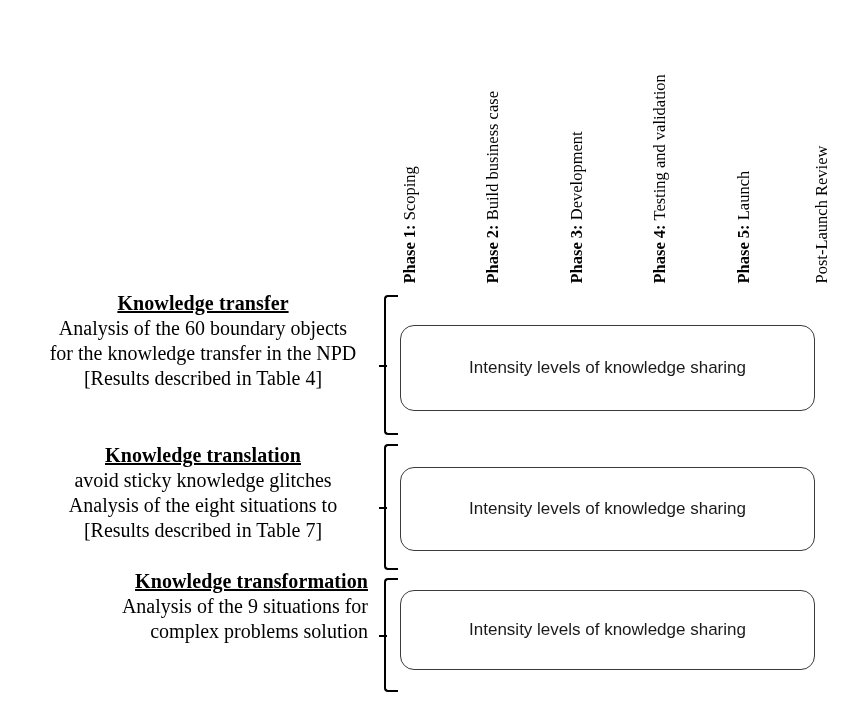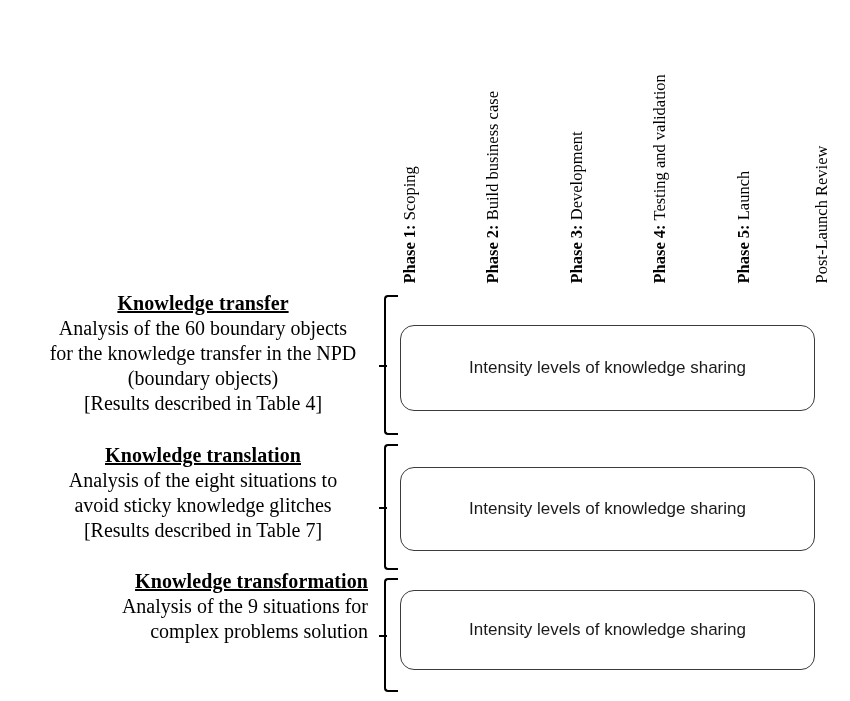--- a/index.html
+++ b/index.html
@@ -143,36 +143,35 @@
   <div class="col-head-wrap" style="left:830px; top:282px;">
     <div class="col-head">
       <span class="reg">Post-Launch Review</span>
     </div>
   </div>
 
   <div class="desc" style="top:291px;">
     <span class="title">Knowledge transfer</span>
     <span class="line">Analysis of the 60 boundary objects</span>
     <span class="line">for the knowledge transfer in the NPD</span>
-    <span class="line">(boundary objects)</span>
     <span class="line">[Results described in Table 4]</span>
   </div>
 
   <div class="bracket" style="left:384px; top:295px; height:140px;">
     <div class="tick" style="top:68px;"></div>
   </div>
 
   <div class="intensity-box" style="left:400px; top:325px; width:415px; height:86px;">
     <span>Intensity levels of knowledge sharing</span>
   </div>
 
   <div class="desc" style="top:443px;">
     <span class="title">Knowledge translation</span>
+    <span class="line">avoid sticky knowledge glitches</span>
     <span class="line">Analysis of the eight situations to</span>
-    <span class="line">avoid sticky knowledge glitches</span>
     <span class="line">[Results described in Table 7]</span>
   </div>
 
   <div class="bracket" style="left:384px; top:444px; height:126px;">
     <div class="tick" style="top:61px;"></div>
   </div>
 
   <div class="intensity-box" style="left:400px; top:467px; width:415px; height:84px;">
     <span>Intensity levels of knowledge sharing</span>
   </div>

